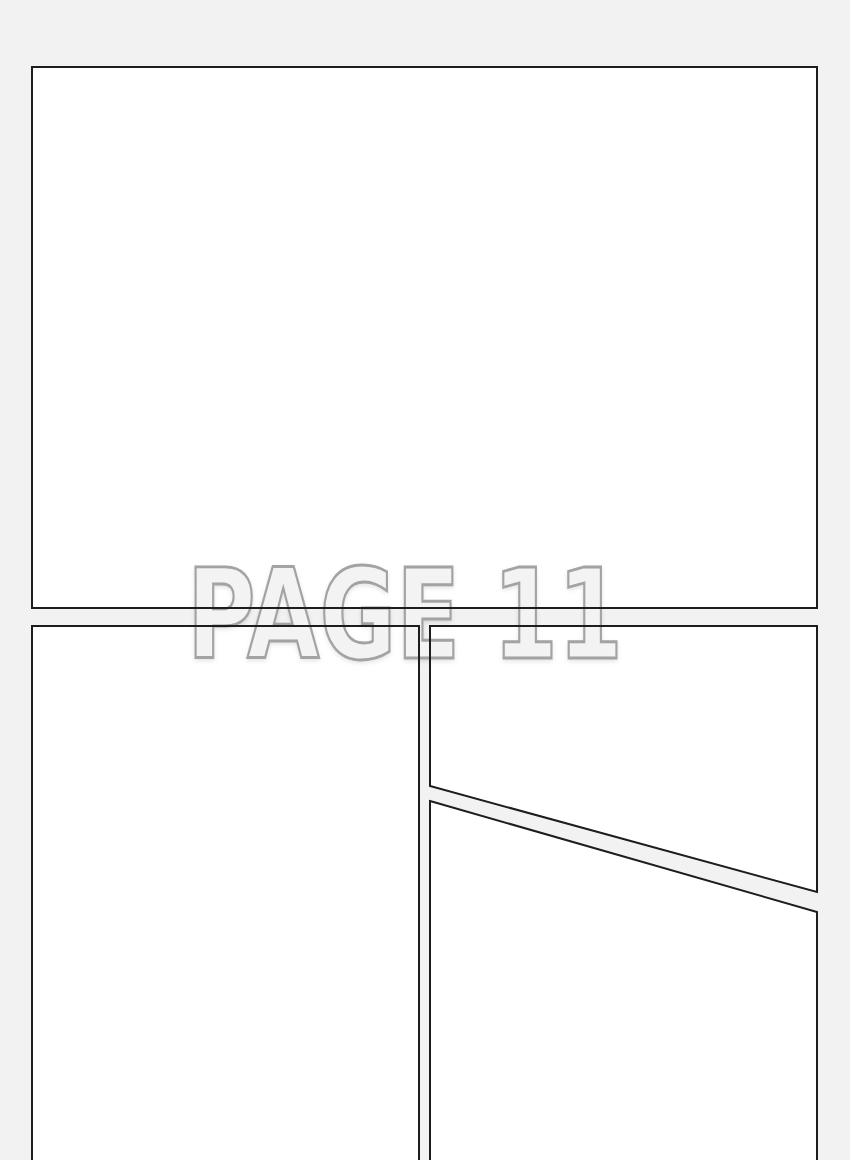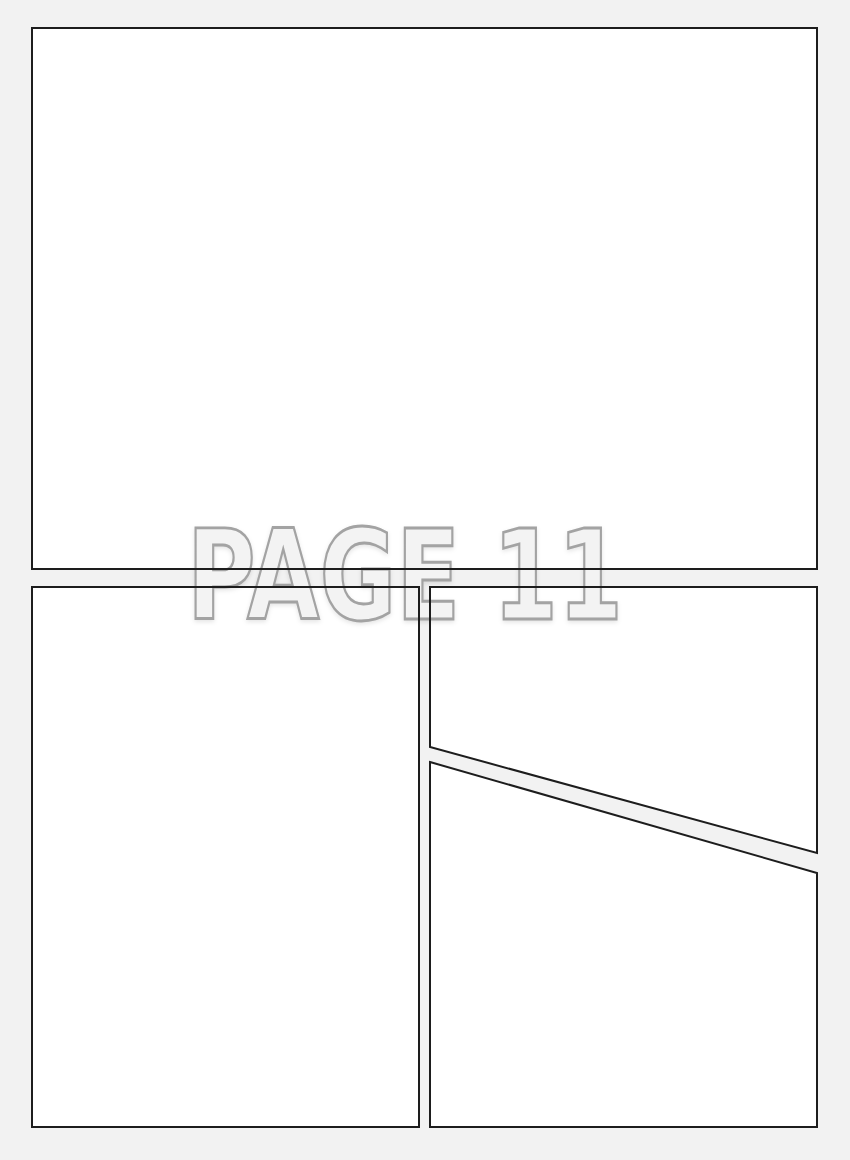--- a/index.html
+++ b/index.html
@@ -8,20 +8,21 @@
     width: 850px;
     height: 1160px;
     background: #f2f2f2;
     overflow: hidden;
     font-family: "DejaVu Sans", sans-serif;
   }
   .page {
     position: relative;
     width: 850px;
     height: 824px;
+    margin-top: 39px;
   }
   svg { display: block; }
   .panel-fill { stroke: none; }
   .panel-border { fill: none; stroke-width: 2px; }
   .watermark {
     font-family: "DejaVu Sans", sans-serif;
     font-weight: bold;
     stroke-width: 2.8px;
     paint-order: fill stroke;
     filter: drop-shadow(0px 2px 2px rgba(0,0,0,0.10));

